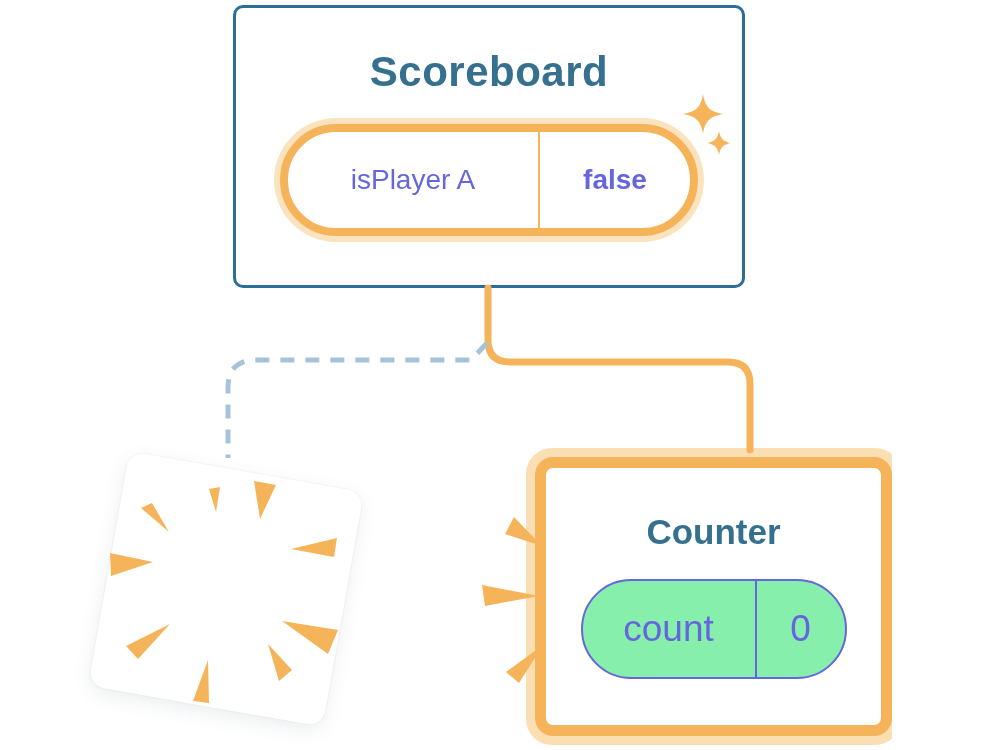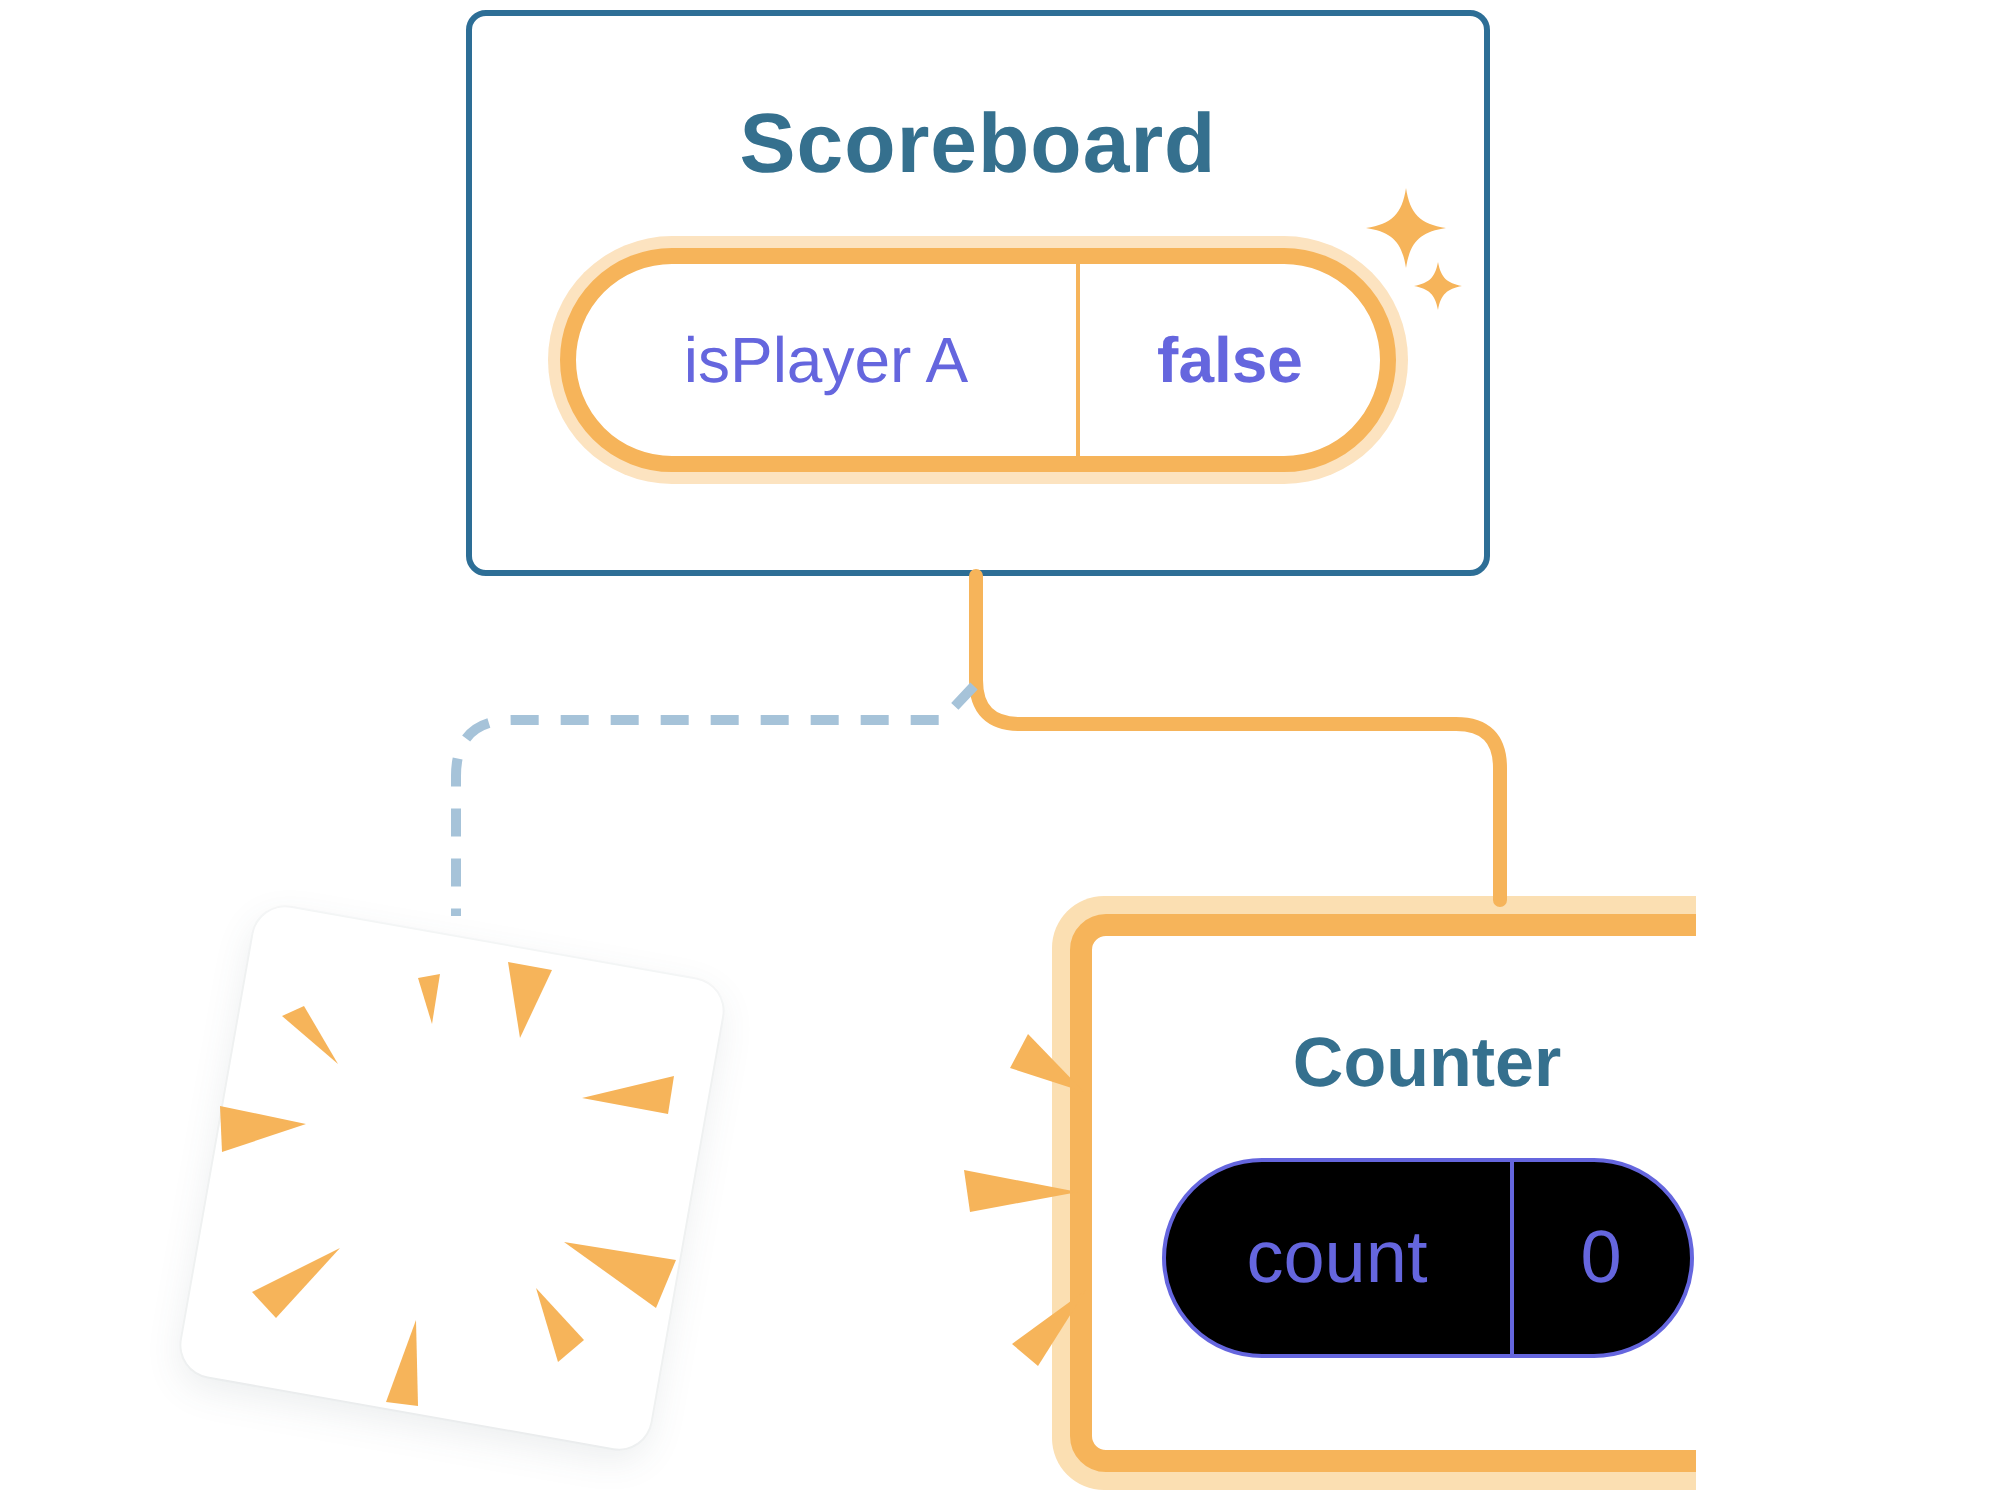--- a/index.html
+++ b/index.html
@@ -1,52 +1,52 @@
 <!DOCTYPE html>
 <html style="--border-blue: #2D6E96; --teal: #35708E; --orange: #F6B45A; --orange-glow: #FCE3C0; --orange-soft: #FBDFB2; --purple: #6566DE; --dash-blue: #A6C3D9;"><head>
 <meta charset="utf-8">
 <style>
   html,body{margin:0;padding:0;background:#ffffff;}
   .stage{
     position:relative;width:848px;height:750px;background:#ffffff;
-    font-family:"Liberation Sans",sans-serif;overflow:hidden;
+    font-family:"Liberation Sans",sans-serif;overflow:hidden;padding-left:44px;
   }
   
   .scoreboard-card{
     position:absolute;left:233px;top:5px;width:512px;height:283px;box-sizing:border-box;
     background:#ffffff;border:3px solid var(--border-blue);border-radius:10px;
     display:flex;flex-direction:column;align-items:center;z-index:1;
   }
   .sb-title{
     margin-top:42px;font-size:42px;line-height:1.05;font-weight:600;
     color:var(--teal);letter-spacing:.5px;
   }
   .sb-pill{
     margin-top:30px;width:418px;height:112px;box-sizing:border-box;
     background:#ffffff;border:8px solid var(--orange);border-radius:999px;
     box-shadow:0 0 0 6px var(--orange-glow);
     display:flex;align-items:stretch;overflow:hidden;
   }
   .sb-pill .cell{display:flex;align-items:center;justify-content:center;
-    font-size:32px;color:var(--purple);}
+    font-size:28px;color:var(--purple);}
   .sb-pill .key{flex:0 0 250px;border-right:2px solid var(--orange);}
   .sb-pill .val{flex:1;font-weight:700;}
   
   .counter-card{
     position:absolute;left:526px;top:448px;width:375px;height:297px;box-sizing:border-box;
     background:var(--orange-soft);border-radius:26px;padding:9px;z-index:1;
   }
   .counter-inner{
     width:100%;height:100%;box-sizing:border-box;background:#ffffff;
     border:11px solid var(--orange);border-radius:18px;
     display:flex;flex-direction:column;align-items:center;
   }
   .ct-title{margin-top:46px;font-size:35px;line-height:1;font-weight:600;color:var(--teal);}
   .ct-pill{
-    margin-top:30px;width:266px;height:100px;box-sizing:border-box;background:#000000;
+    margin-top:30px;width:266px;height:100px;box-sizing:border-box;background:#86efac;
     border:2px solid var(--purple);border-radius:999px;
     display:flex;align-items:stretch;overflow:hidden;
   }
   .ct-pill .cell{display:flex;align-items:center;justify-content:center;
     font-size:37px;color:var(--purple);}
   .ct-pill .key{flex:0 0 172px;border-right:2px solid var(--purple);}
   .ct-pill .val{flex:1;}
   
   .poof-card{
     position:absolute;left:107px;top:470px;width:238px;height:238px;

